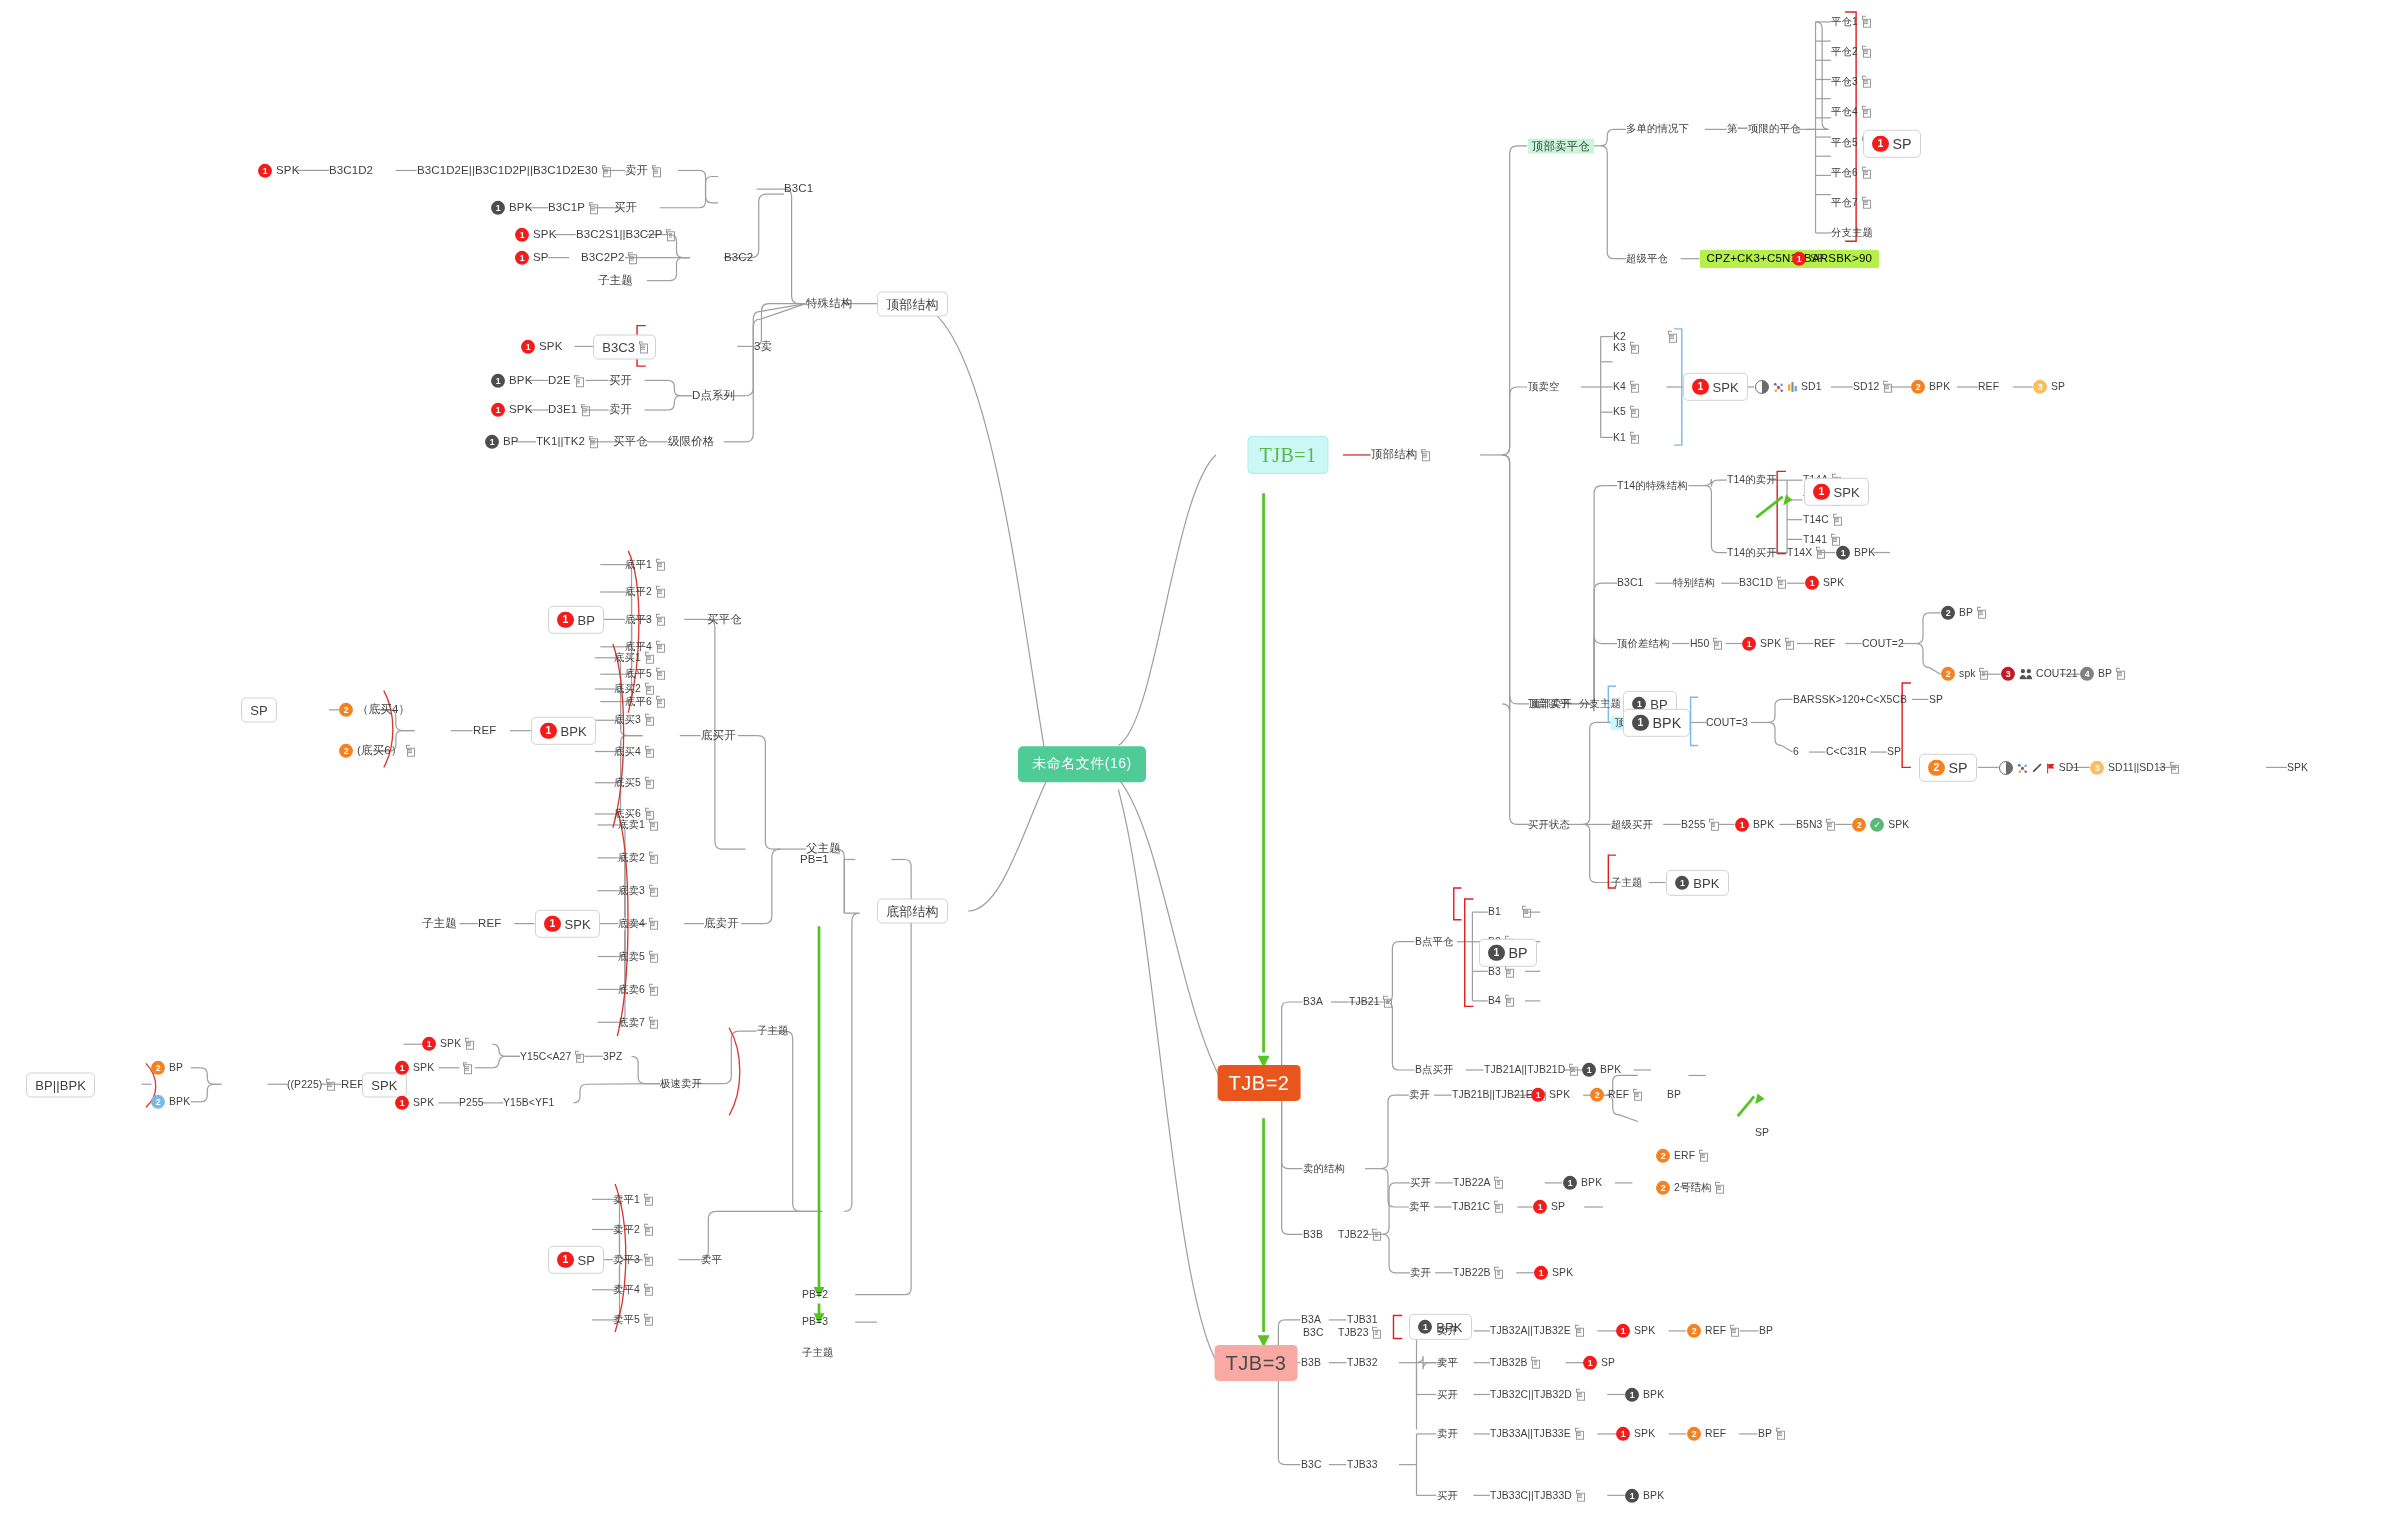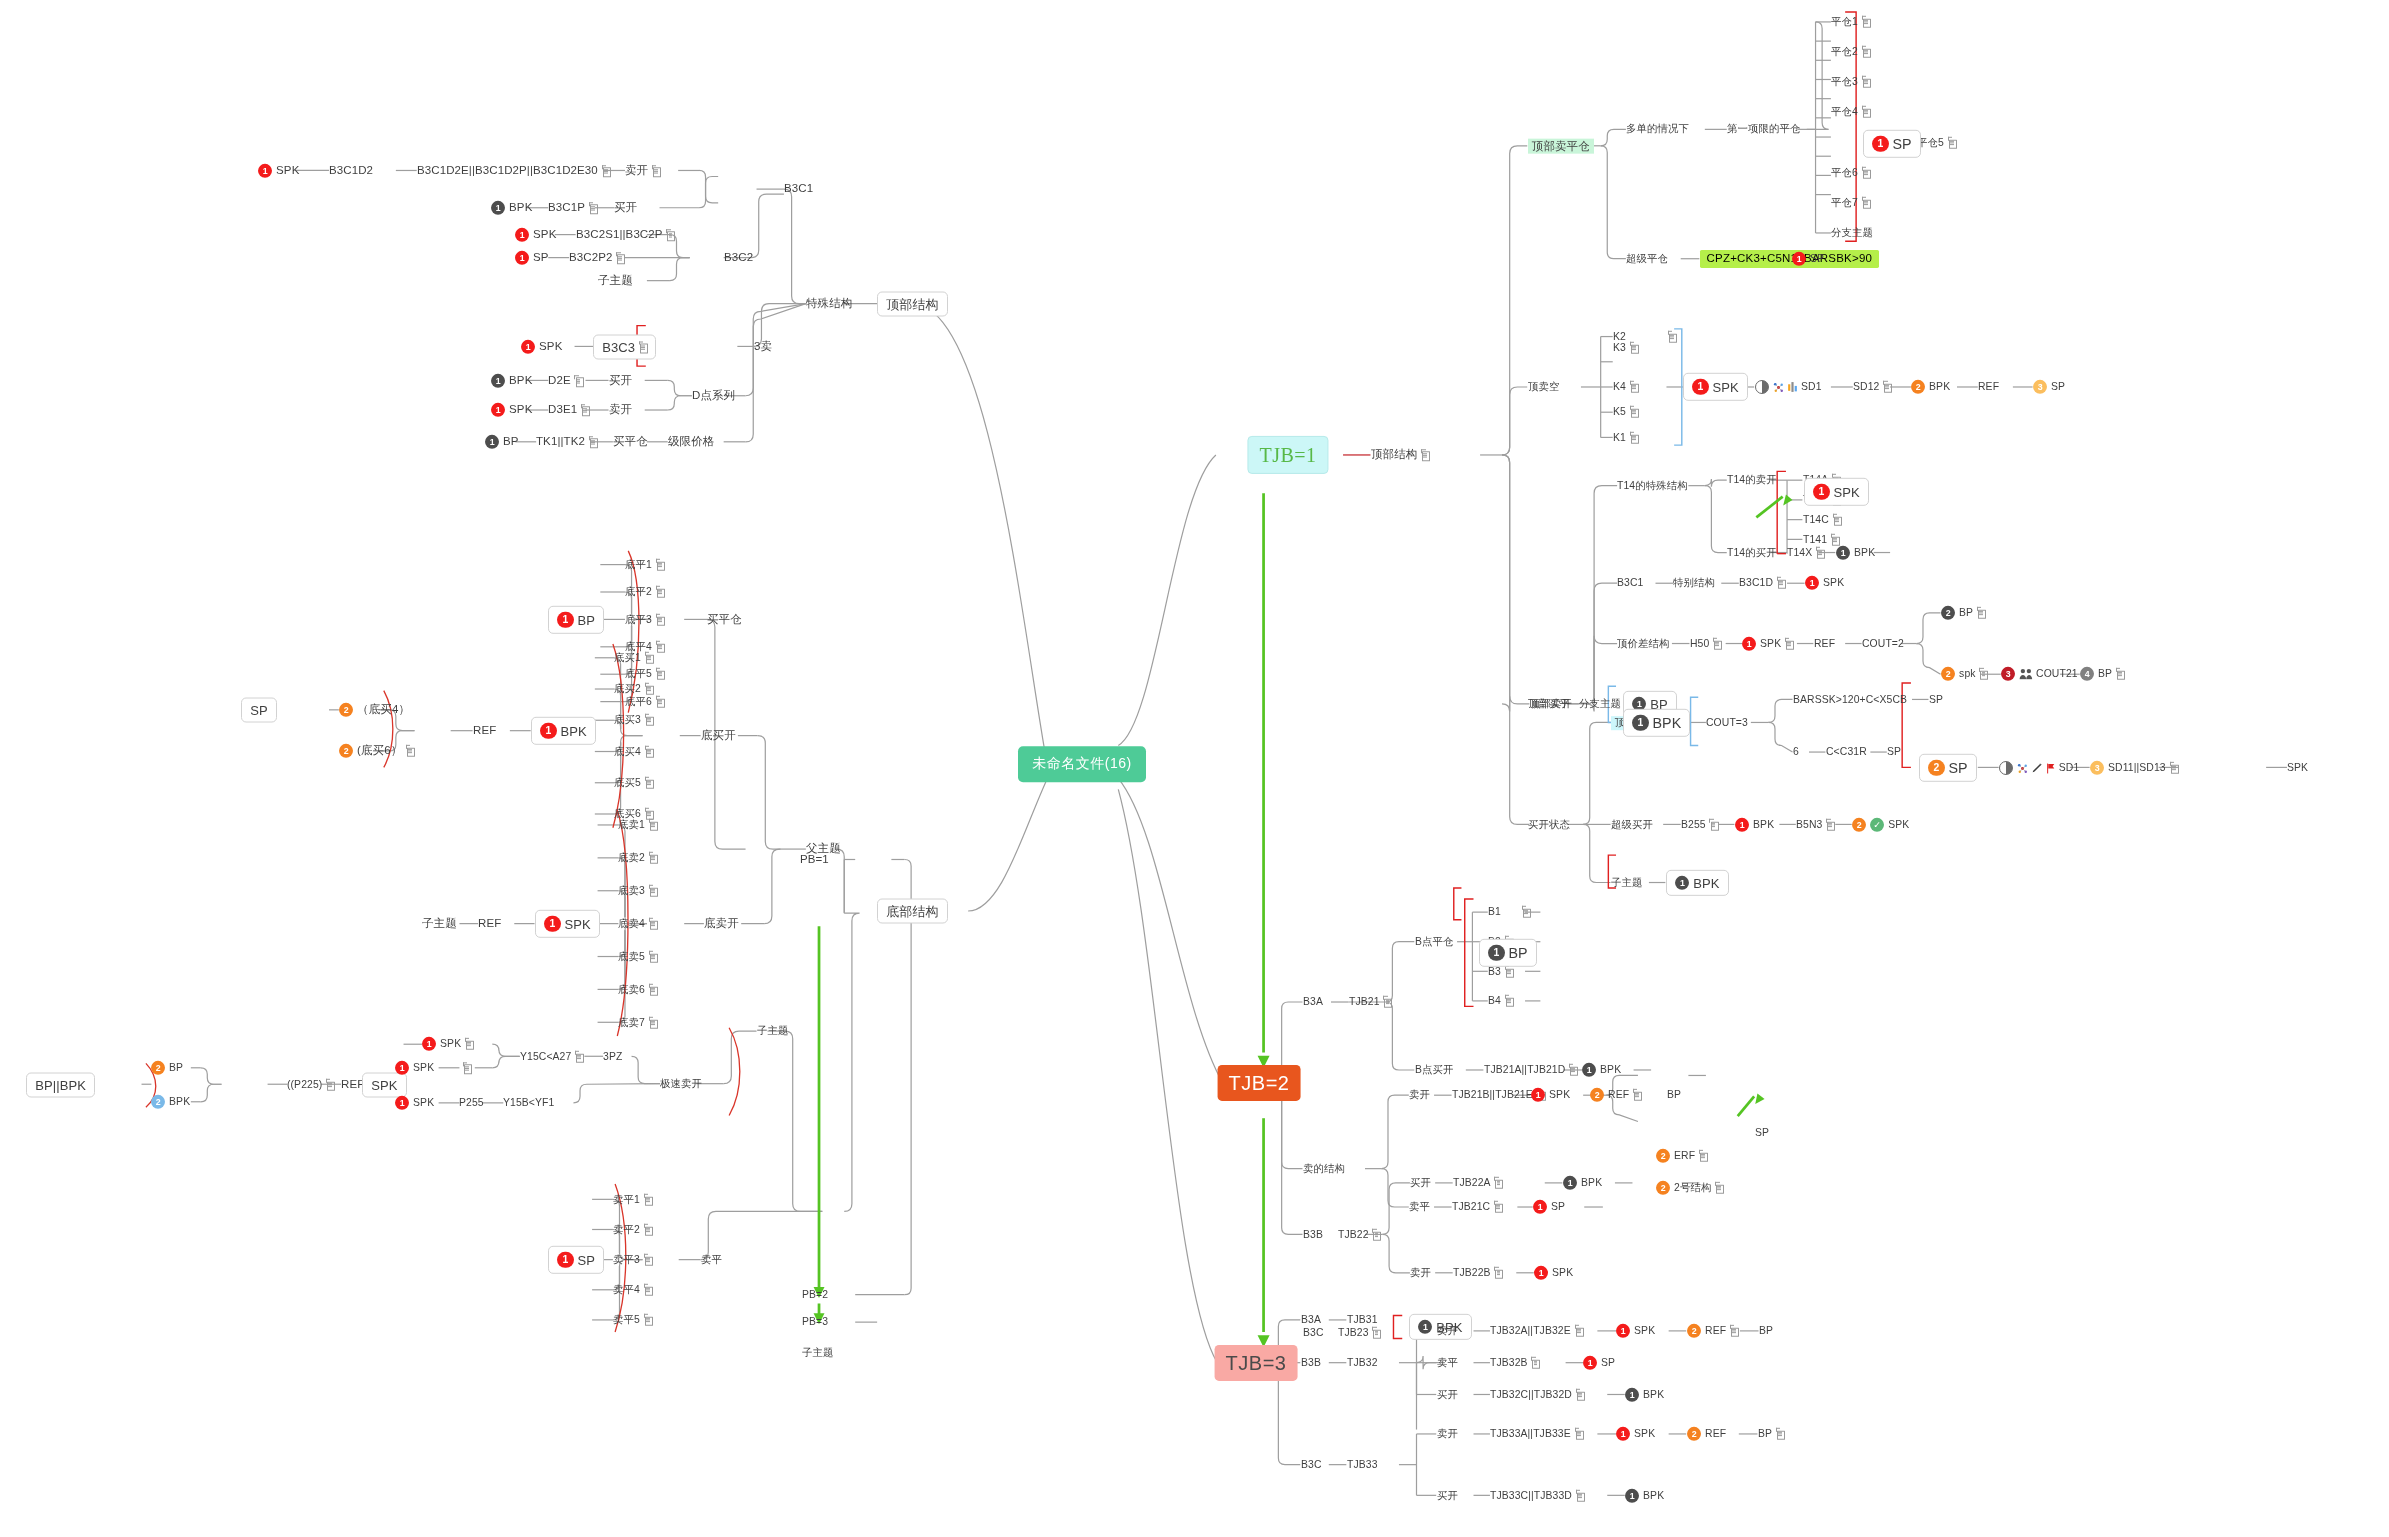--- a/index.html
+++ b/index.html
@@ -519,21 +519,21 @@
 <div class="nd" style="left:576px;top:235px;">
       <span class="tx">B3C2S1||B3C2P</span>
       <span class="note">
         <i class="flag"></i>
       </span>
     </div>
 <div class="nd" style="left:515px;top:258px;">
   <span class="badge b-red sz-m">1</span>
   <span class="tx">SP</span>
 </div>
-<div class="nd" style="left:569px;top:258px;">
+<div class="nd" style="left:581px;top:258px;">
       <span class="tx">B3C2P2</span>
       <span class="note">
         <i class="flag"></i>
       </span>
     </div>
 <div class="nd" style="left:598px;top:281px;">
       <span class="tx">子主题</span>
     </div>
 <div class="nd" style="left:724px;top:258px;">
       <span class="tx">B3C2</span>
@@ -924,21 +924,21 @@
       <span class="note">
         <i class="flag"></i>
       </span>
     </div>
 <div class="nd sm" style="left:1831px;top:112px;">
       <span class="tx">平仓4</span>
       <span class="note">
         <i class="flag"></i>
       </span>
     </div>
-<div class="nd sm" style="left:1917px;top:143px;">
+<div class="nd sm" style="left:1831px;top:143px;">
       <span class="tx">平仓5</span>
       <span class="note">
         <i class="flag"></i>
       </span>
     </div>
 <div class="nd sm" style="left:1831px;top:173px;">
       <span class="tx">平仓6</span>
       <span class="note">
         <i class="flag"></i>
       </span>

